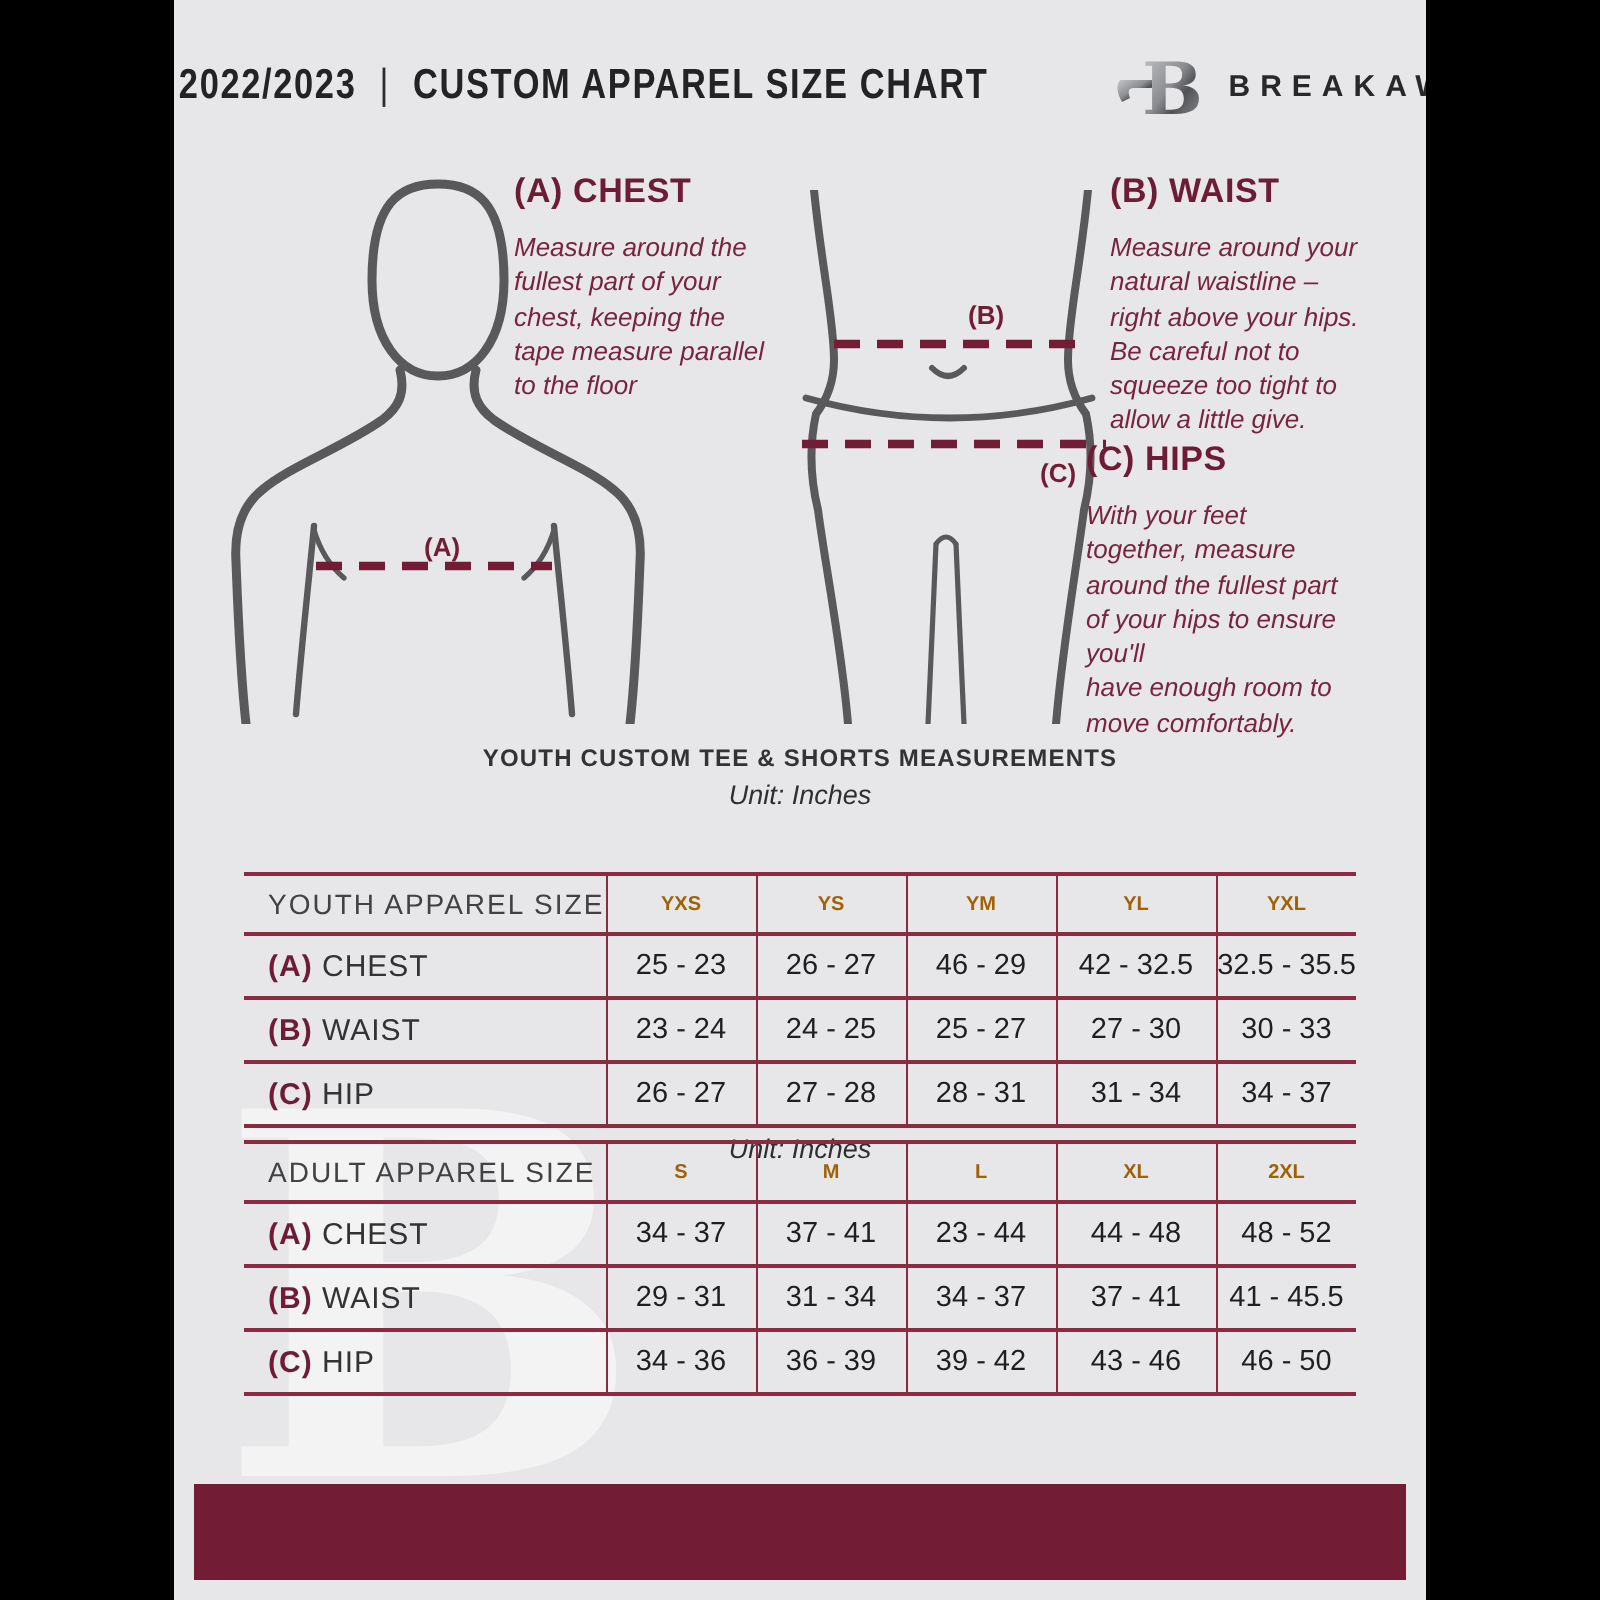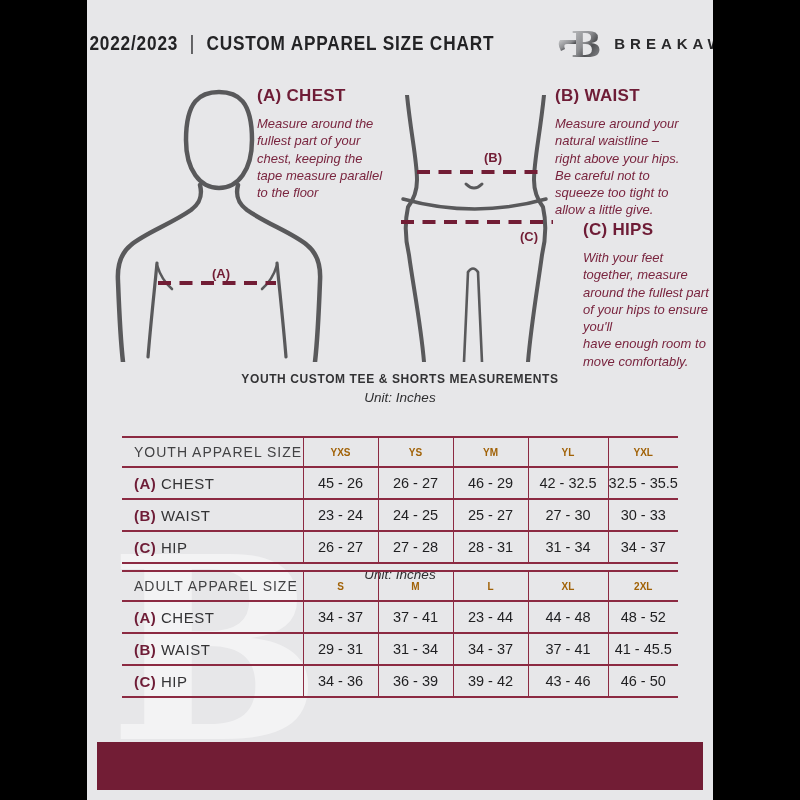--- a/index.html
+++ b/index.html
@@ -140,21 +140,21 @@
   </div>
   <div class="sec" style="left:468px; top:86px; width:152px;">
     <h3>(B) WAIST</h3>
     <p>Measure around your
 natural waistline –
 right above your hips.
 Be careful not to
 squeeze too tight to
 allow a little give.</p>
   </div>
-  <div class="sec" style="left:496px; top:220px; width:158px;">
+  <div class="sec" style="left:456px; top:220px; width:158px;">
     <h3>(C) HIPS</h3>
     <p>With your feet
 together, measure
 around the fullest part
 of your hips to ensure
 you'll
 have enough room to
 move comfortably.</p>
   </div>
 
@@ -175,21 +175,21 @@
           <th>YXS</th>
           <th>YS</th>
           <th>YM</th>
           <th>YL</th>
           <th>YXL</th>
         </tr>
       </thead>
     <tbody>
         <tr>
           <th><b class="mk">(A)</b> CHEST</th>
-          <td>45 - 26</td>
+          <td>25 - 23</td>
           <td>26 - 27</td>
           <td>46 - 29</td>
           <td>42 - 32.5</td>
           <td>32.5 - 35.5</td>
         </tr>
         <tr>
           <th><b class="mk">(B)</b> WAIST</th>
           <td>23 - 24</td>
           <td>24 - 25</td>
           <td>25 - 27</td>

